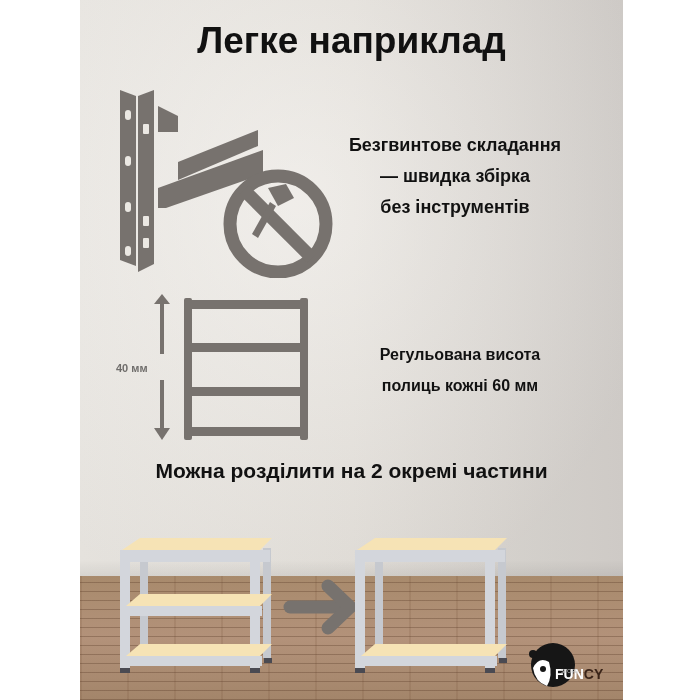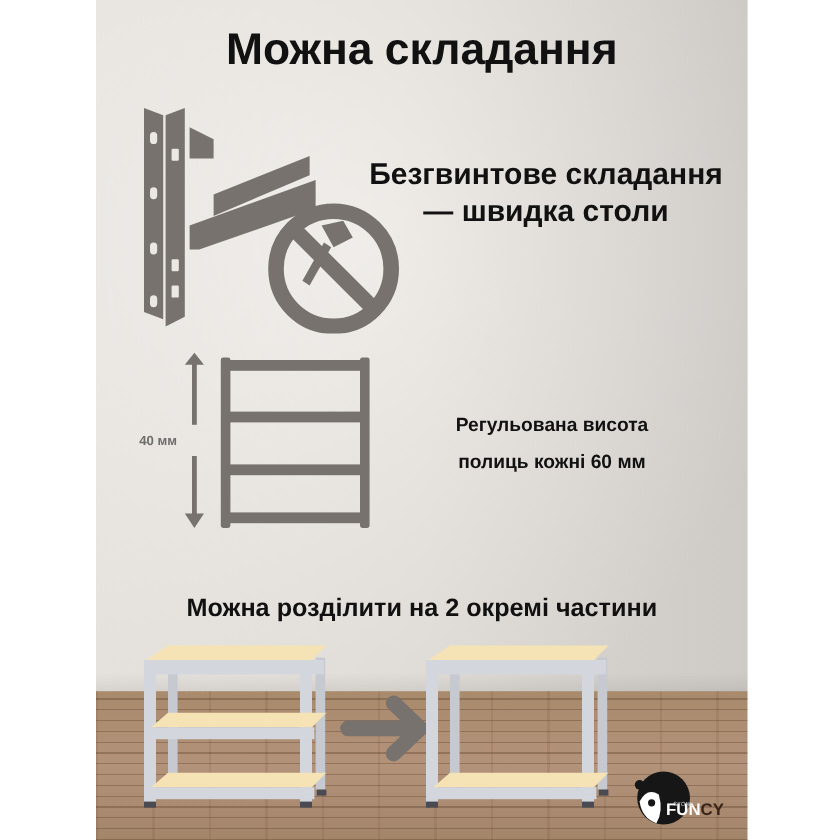--- a/index.html
+++ b/index.html
@@ -10,36 +10,36 @@
     background: radial-gradient(ellipse at 40% 35%, rgba(255,255,255,0.35), rgba(0,0,0,0.04) 80%); }
   .floor { position:absolute; left:0; top:576px; width:100%; height:124px;
     background:
       repeating-linear-gradient(0deg, rgba(90,60,40,0.35) 0px, rgba(90,60,40,0.35) 1px, transparent 1px, transparent 9px),
       repeating-linear-gradient(90deg, rgba(120,85,60,0.18) 0px, rgba(120,85,60,0.18) 2px, transparent 2px, transparent 47px),
       linear-gradient(180deg, #a88a6c 0%, #b3927a 50%, #a3856a 100%); }
   .floor-shadow { position:absolute; left:0; top:560px; width:100%; height:20px;
     background: linear-gradient(180deg, rgba(0,0,0,0) 0%, rgba(0,0,0,0.08) 100%); }
   .txt { position:absolute; color:#111; font-weight:bold; text-align:center; white-space:nowrap; }
   .title { left:0; width:543px; top:20px; font-size:37px; }
-  .t1 { left:210px; width:330px; top:130px; font-size:25px; line-height:31px; }
+  .t1 { left:210px; width:330px; top:130px; font-size:18px; line-height:31px; }
   .t2 { left:230px; width:300px; top:339px; font-size:16px; line-height:31px; }
-  .t3 { left:0; width:543px; top:456px; font-size:21px; line-height:29px;margin-top:36px; }
+  .t3 { left:0; width:543px; top:456px; font-size:21px; line-height:29px; }
   .mm { position:absolute; left:36px; top:362px; font-size:11px; color:#6f6d6b; font-weight:bold; }
   svg { position:absolute; }
   .logo { position:absolute; left:445px; top:638px; width:84px; height:50px; }
 </style>
 </head>
 <body>
 
 <div class="canvas">
   <div class="wall-vignette"></div>
   <div class="floor-shadow"></div>
   <div class="floor"></div>
 
-  <div class="txt title">Можна складання</div>
+  <div class="txt title">Легке наприклад</div>
 
   <svg style="left:38px;top:88px" width="220" height="190" viewBox="0 0 220 190">
     <g fill="#77726e">
       <polygon points="2,2 18,8 18,178 2,172"></polygon>
       <polygon points="20,8 36,2 36,176 20,184"></polygon>
       <polygon points="40,18 60,28 60,44 40,44"></polygon>
       <polygon points="60,74 140,42 140,58 60,92"></polygon>
       <polygon points="40,100 145,62 145,86 48,120 40,120"></polygon>
     </g>
     <g fill="#ebe8e3">
@@ -53,21 +53,22 @@
     </g>
     <circle cx="160" cy="136" r="48" fill="none" stroke="#77726e" stroke-width="13"></circle>
     <line x1="126" y1="102" x2="194" y2="170" stroke="#77726e" stroke-width="13"></line>
     <g fill="#77726e">
       <polygon points="150,100 168,96 176,110 160,118"></polygon>
       <polygon points="152,114 158,118 140,150 134,146"></polygon>
     </g>
   </svg>
   <div class="txt t1">
     <div>Безгвинтове складання</div>
-    <div>— швидка столи</div>
+    <div>— швидка збірка</div>
+    <div>без інструментів</div>
   </div>
 
   <svg style="left:70px;top:292px" width="160" height="150" viewBox="0 0 160 150">
     <g fill="#77726e">
       <polygon points="12,2 4,12 20,12"></polygon>
       <rect x="10" y="10" width="4" height="52"></rect>
       <rect x="10" y="88" width="4" height="50"></rect>
       <polygon points="12,148 4,136 20,136"></polygon>
       <rect x="34" y="6" width="8" height="142" rx="2"></rect>
       <rect x="152" y="6" width="8" height="142" rx="2" transform="translate(-2,0)"></rect>

